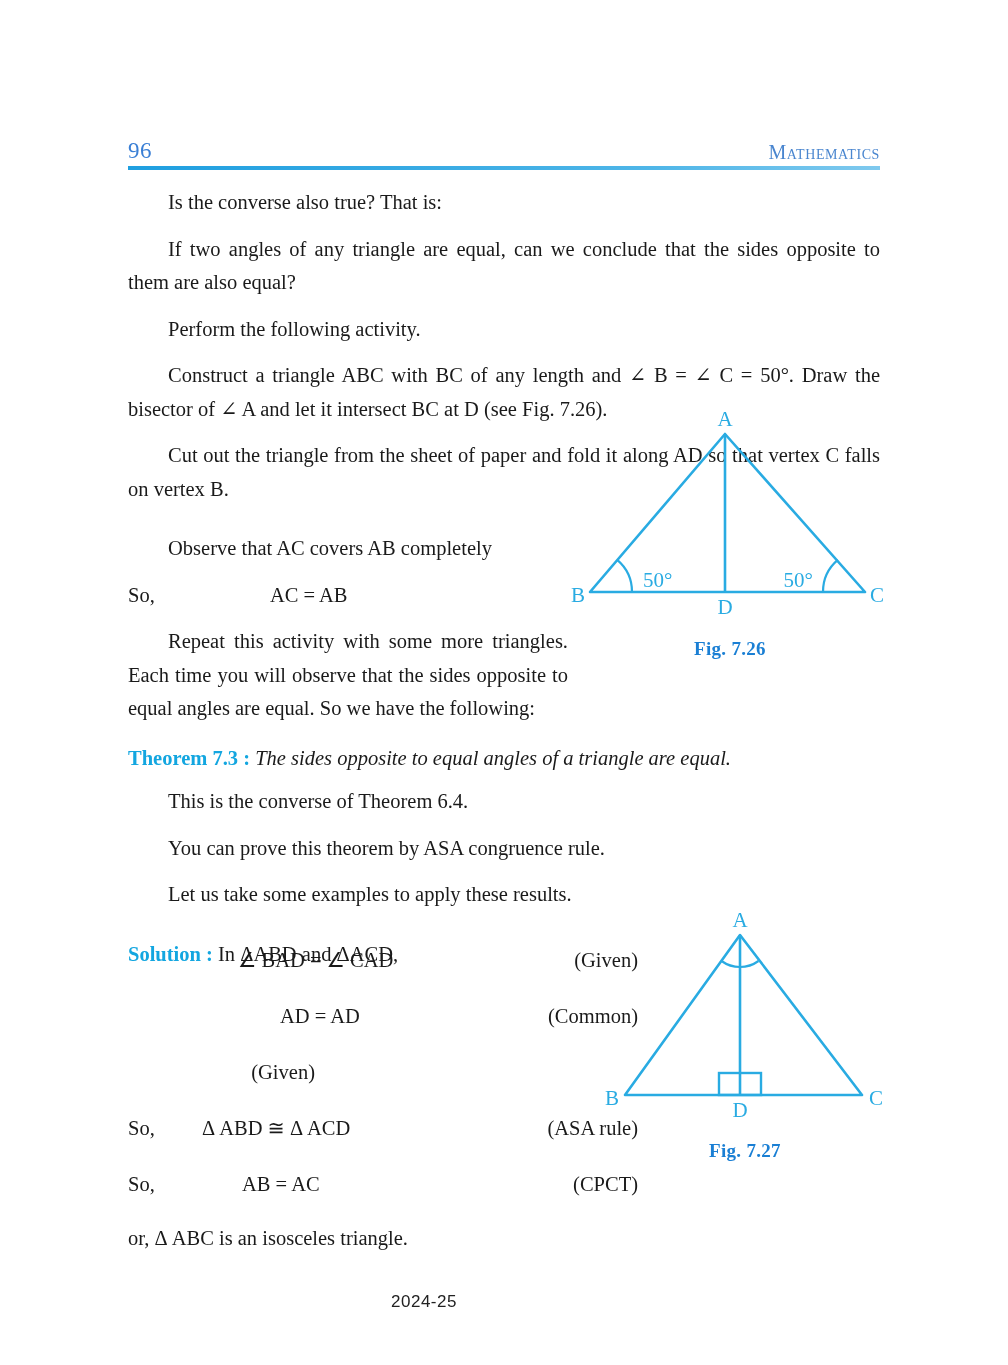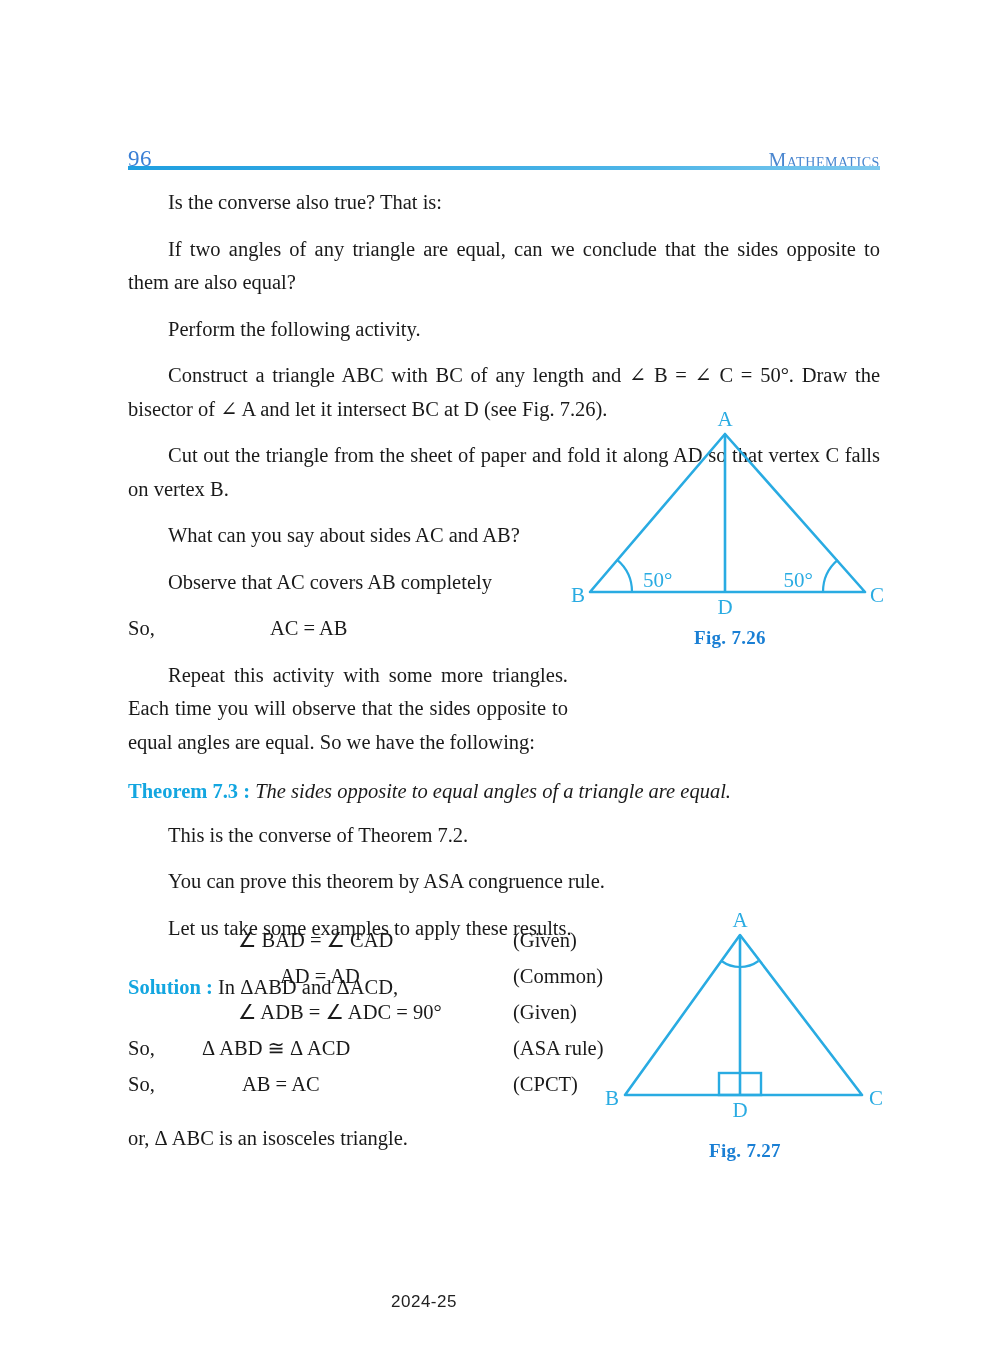--- a/index.html
+++ b/index.html
@@ -23,21 +23,20 @@
     height: 1365px;
   }
 
   
   .header {
     position: absolute;
     left: 128px;
     top: 138px;
     width: 752px;
     height: 34px;
-    margin-top: 8px;
   }
   .page-number {
     position: absolute;
     left: 0;
     top: 0;
     font-size: 23px;
     color: #3a7fd5;
     letter-spacing: 0.5px;
   }
   .header-title {
@@ -122,20 +121,22 @@
   .proof-stmt {
     flex: 1 1 auto;
   }
   .proof-stmt.c1 { padding-left: 48px; }
   .proof-stmt.c2 { padding-left: 90px; }
   .proof-stmt.c3 { padding-left: 48px; }
   .proof-stmt.c4 { padding-left: 12px; }
   .proof-stmt.c5 { padding-left: 52px; }
   .proof-reason {
     flex: 0 0 125px;
+    text-align: right;
+    margin-top: 20px;
   }
   .proof-final {
     margin-top: 18px;
     font-size: 20.5px;
   }
 
   
   .footer {
     position: absolute;
     left: 0;
@@ -169,42 +170,41 @@
 
     <p class="para">Perform the following activity.</p>
     <div class="spacer-13"></div>
 
     <p class="para">Construct a triangle ABC with BC of any length and ∠ B = ∠ C = 50°. Draw the bisector of ∠ A and let it intersect BC at D (see Fig. 7.26).</p>
     <div class="spacer-13"></div>
 
     <p class="para">Cut out the triangle from the sheet of paper and fold it along AD so that vertex C falls on vertex B.</p>
     <div class="spacer-13"></div>
 
-    <p class="para narrow">What can you say about sides AC and AB?</p>
     <div class="spacer-13"></div>
 
     <p class="para narrow">Observe that AC covers AB completely</p>
     <div class="spacer-13"></div>
 
     <p class="para narrow noindent">
       <span>So,</span>
       <span style="display:inline-block;width:110px;"></span><span>AC = AB</span>
     </p>
     <div class="spacer-13"></div>
 
     <p class="para narrow">Repeat this activity with some more triangles. Each time you will observe that the sides opposite to equal angles are equal. So we have the following:</p>
     <div class="spacer-16"></div>
 
     <p class="para noindent">
       <span class="accent">Theorem 7.3 :</span>
       <span class="ital">The sides opposite to equal angles of a triangle are equal.</span>
     </p>
     <div class="spacer-10"></div>
 
-    <p class="para">This is the converse of Theorem 7.2.</p>
+    <p class="para">This is the converse of Theorem 6.4.</p>
     <div class="spacer-13"></div>
 
     <p class="para">You can prove this theorem by ASA congruence rule.</p>
     <div class="spacer-13"></div>
 
     <p class="para">Let us take some examples to apply these results.</p>
     <div class="spacer-16"></div>
 
     <div class="spacer-10"></div>
 
@@ -223,21 +223,20 @@
     </div>
 
     <div class="proof-row">
       <span class="proof-lead"></span>
       <span class="proof-stmt c2">AD =  AD</span>
       <span class="proof-reason">(Common)</span>
     </div>
 
     <div class="proof-row">
       <span class="proof-lead"></span>
-      <span class="proof-stmt c3">∠ ADB = ∠ ADC = 90°</span>
       <span class="proof-reason">(Given)</span>
     </div>
 
     <div class="proof-row">
       <span class="proof-lead">So,</span>
       <span class="proof-stmt c4">Δ ABD ≅ Δ ACD</span>
       <span class="proof-reason">(ASA rule)</span>
     </div>
 
     <div class="proof-row">
@@ -261,21 +260,21 @@
       <path d="M 253,180 A 42,42 0 0 1 267.8,147.8" fill="none" stroke="#29ABE2" stroke-width="2.2"></path>
 
       <text x="155" y="14" font-family="Liberation Serif, serif" font-size="21" fill="#29ABE2" text-anchor="middle">A</text>
       <text x="8" y="190" font-family="Liberation Serif, serif" font-size="21" fill="#29ABE2" text-anchor="middle">B</text>
       <text x="307" y="190" font-family="Liberation Serif, serif" font-size="21" fill="#29ABE2" text-anchor="middle">C</text>
       <text x="155" y="202" font-family="Liberation Serif, serif" font-size="21" fill="#29ABE2" text-anchor="middle">D</text>
 
       <text x="73" y="175" font-family="Liberation Serif, serif" font-size="21" fill="#29ABE2" text-anchor="start">50°</text>
       <text x="243" y="175" font-family="Liberation Serif, serif" font-size="21" fill="#29ABE2" text-anchor="end">50°</text>
     </svg>
-    <div class="fig-caption" style="margin-top:6px;">Fig. 7.26</div>
+    <div class="fig-caption" style="margin-top:17px;">Fig. 7.26</div>
   </div>
 
   <div class="fig" id="fig-727">
     <svg width="290" height="215" viewBox="0 0 290 215">
 
       <polygon points="25,190 140,30 262,190" fill="none" stroke="#29ABE2" stroke-width="2.6" stroke-linejoin="round"></polygon>
 
       <line x1="140" y1="30" x2="140" y2="190" stroke="#29ABE2" stroke-width="2.6"></line>
 
       <path d="M 121.5,56 A 32,32 0 0 0 140,62" fill="none" stroke="#29ABE2" stroke-width="2.2"></path>

